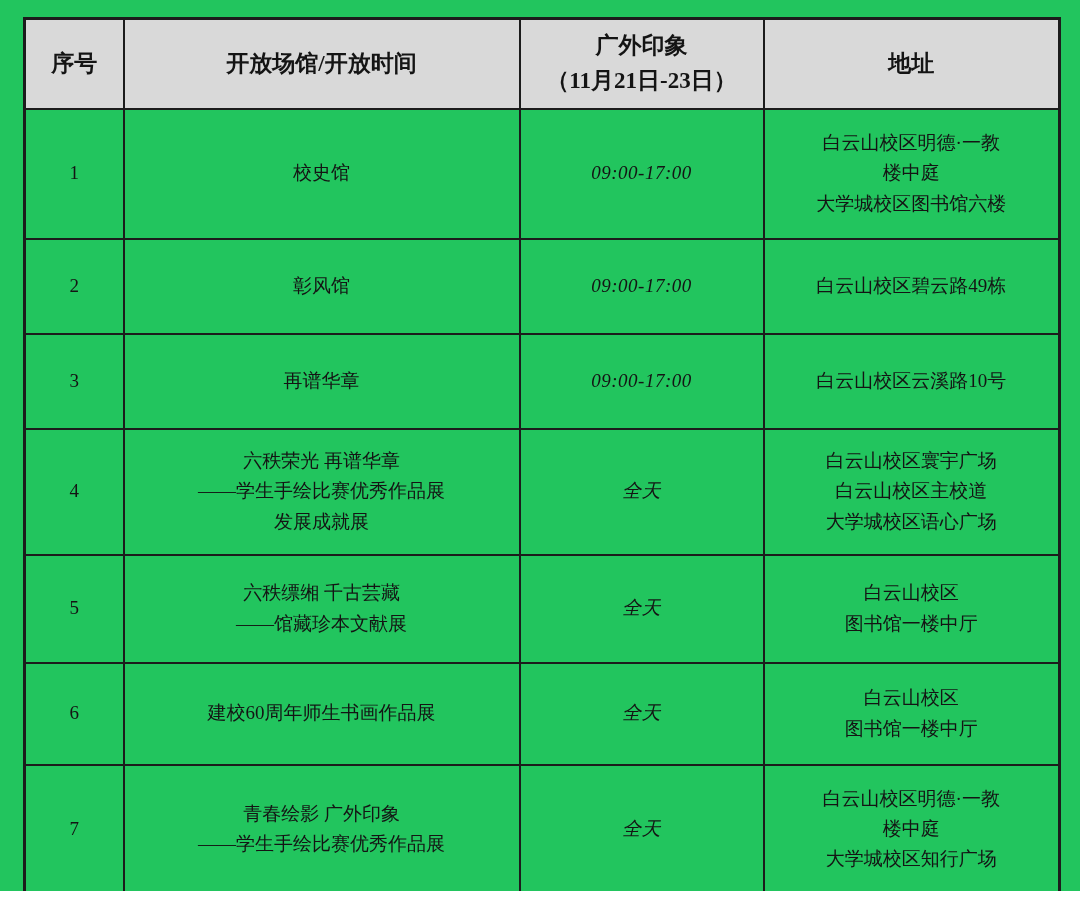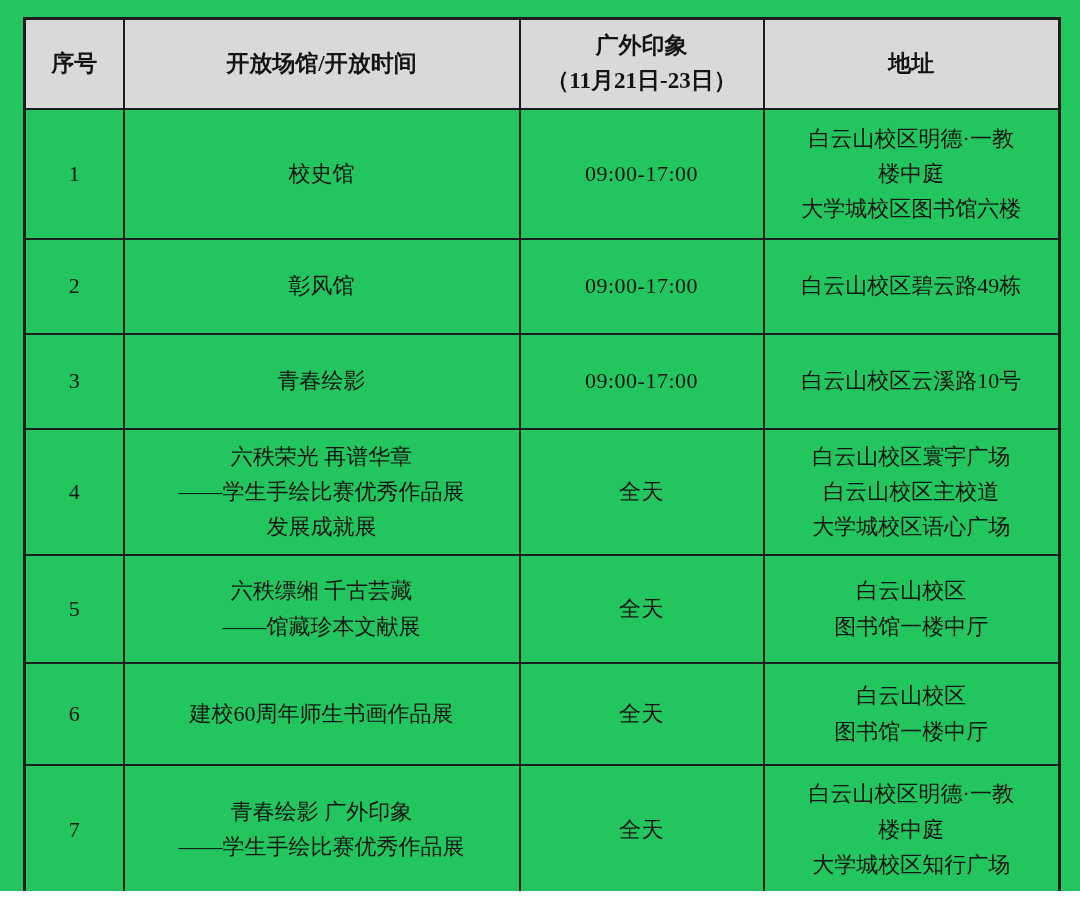--- a/index.html
+++ b/index.html
@@ -27,39 +27,39 @@
     table-layout: fixed;
     border: 3px solid #1c1c1c;
   }
   table.venues td, table.venues th {
     border: 2px solid #1c1c1c;
     text-align: center;
     vertical-align: middle;
     white-space: pre-line;
     padding: 4px 8px;
     box-sizing: border-box;
-    font-size: 22px;
+    font-size: 19px;
     line-height: 1.6;
     font-weight: normal;
   }
   table.venues thead th {
     background: #d9d9d9;
     font-weight: bold;
     font-size: 23px;
     line-height: 1.5;
   }
   .rh-header { height: 90px; }
   .rh-1 { height: 130px; }
   .rh-2 { height: 95px; }
   .rh-3 { height: 95px; }
   .rh-4 { height: 126px; }
   .rh-5 { height: 108px; }
   .rh-6 { height: 102px; }
   .rh-7 { height: 130px; }
-  td.cell-time { font-size: 24px; letter-spacing: 0.5px; }
+  td.cell-time { font-size: 24px; letter-spacing: 0.5px; font-style: italic; }
   td.cell-no { font-size: 23px; }
 </style>
 </head>
 <body>
 
 <div class="page">
   <table class="venues">
     <colgroup>
       <col style="width:99px">
       <col style="width:396px">
@@ -85,21 +85,21 @@
 大学城校区图书馆六楼</td>
       </tr>
       <tr class="rh-2">
         <td class="cell-no">2</td>
         <td class="cell-venue">彰风馆</td>
         <td class="cell-time">09:00-17:00</td>
         <td class="cell-address">白云山校区碧云路49栋</td>
       </tr>
       <tr class="rh-3">
         <td class="cell-no">3</td>
-        <td class="cell-venue">青春绘影</td>
+        <td class="cell-venue">再谱华章</td>
         <td class="cell-time">09:00-17:00</td>
         <td class="cell-address">白云山校区云溪路10号</td>
       </tr>
       <tr class="rh-4">
         <td class="cell-no">4</td>
         <td class="cell-venue">六秩荣光 再谱华章
 ——学生手绘比赛优秀作品展
 发展成就展</td>
         <td class="cell-time">全天</td>
         <td class="cell-address">白云山校区寰宇广场

